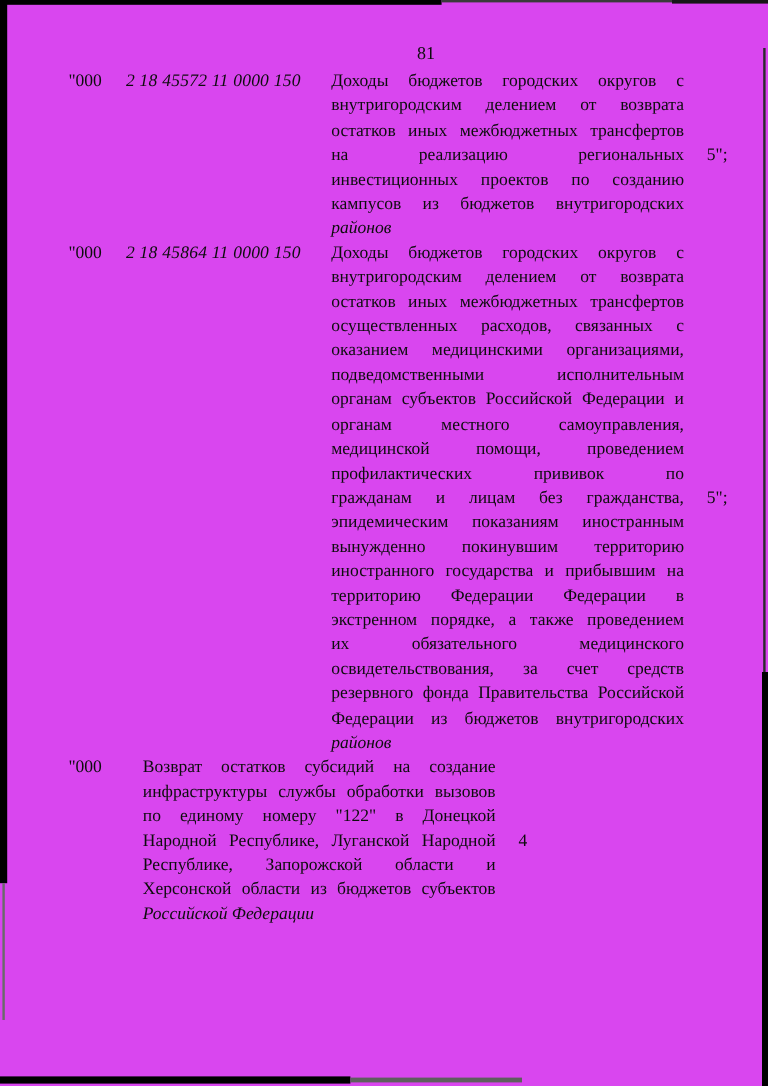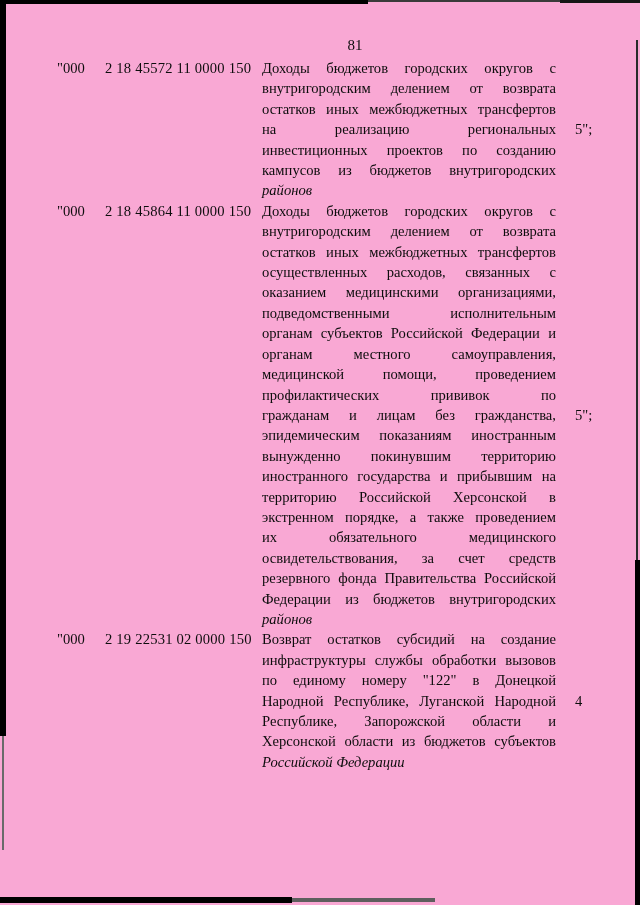--- a/index.html
+++ b/index.html
@@ -1,20 +1,20 @@
 <!DOCTYPE html>
 <html><head>
 <meta charset="utf-8">
 <style>
   html, body { margin: 0; padding: 0; background: #888; }
   .page {
     position: relative;
     width: 640px;
     height: 905px;
-    background: #f9a8d4;
+    background: #d946ef;
     overflow: hidden;
     font-family: "Liberation Serif", "DejaVu Serif", serif;
     color: #0d0d0d;
   }
   .header {
     position: absolute;
     top: 37px;
     left: 70px;
     width: 570px;
     text-align: center;
@@ -23,22 +23,22 @@
   .rows {
     position: absolute;
     top: 58px;
     left: 57px;
     width: 548px;
     font-size: 14.6px;
     line-height: 20.4px;
   }
   .row { display: flex; }
   .col-prefix { flex: 0 0 48px; }
-  .col-code   { flex: 0 0 157px; letter-spacing: 0.2px; }
-  .col-desc   { flex: 0 0 294px; }
+  .col-code   { flex: 0 0 157px; letter-spacing: 0.2px; font-style: italic; }
+  .col-desc   { flex: 0 0 294px; margin-left: 14px; }
   .col-note   { flex: 1 1 auto; display: flex; align-items: center; padding-left: 19px; }
   .dline { text-align: justify; text-align-last: justify; }
   .dline.last { text-align-last: left; font-style: italic; }
   
   .art { position: absolute; }
   .top-bar-1   { left: 0;     top: 0;     width: 368px; height: 4px;  background: #000; }
   .top-bar-2   { left: 368px; top: 0;     width: 192px; height: 2px;  background: #3a3a3a; }
   .top-bar-3   { left: 560px; top: 0;     width: 80px;  height: 3px;  background: #161616; }
   .left-bar    { left: 0;     top: 0;     width: 6px;   height: 736px; background: #000; }
   .left-bar-2  { left: 2px;   top: 736px; width: 2px;   height: 114px; background: #6a6a6a; }
@@ -81,35 +81,34 @@
           <div class="dline">оказанием медицинскими организациями,</div>
           <div class="dline">подведомственными исполнительным</div>
           <div class="dline">органам субъектов Российской Федерации и</div>
           <div class="dline">органам местного самоуправления,</div>
           <div class="dline">медицинской помощи, проведением</div>
           <div class="dline">профилактических прививок по</div>
           <div class="dline">гражданам и лицам без гражданства,</div>
           <div class="dline">эпидемическим показаниям иностранным</div>
           <div class="dline">вынужденно покинувшим территорию</div>
           <div class="dline">иностранного государства и прибывшим на</div>
-          <div class="dline">территорию Российской Херсонской в</div>
+          <div class="dline">территорию Федерации Федерации в</div>
           <div class="dline">экстренном порядке, а также проведением</div>
           <div class="dline">их обязательного медицинского</div>
           <div class="dline">освидетельствования, за счет средств</div>
           <div class="dline">резервного фонда Правительства Российской</div>
           <div class="dline">Федерации из бюджетов внутригородских</div>
           <div class="dline last">районов</div>
         </div>
         <div class="col-note">
           <span>5";</span>
         </div>
       </div>
       <div class="row">
         <div class="col-prefix">"000</div>
-        <div class="col-code">2 19 22531 02 0000 150</div>
         <div class="col-desc">
           <div class="dline">Возврат остатков субсидий на создание</div>
           <div class="dline">инфраструктуры службы обработки вызовов</div>
           <div class="dline">по единому номеру "122" в Донецкой</div>
           <div class="dline">Народной Республике, Луганской Народной</div>
           <div class="dline">Республике, Запорожской области и</div>
           <div class="dline">Херсонской области из бюджетов субъектов</div>
           <div class="dline last">Российской Федерации</div>
         </div>
         <div class="col-note">

